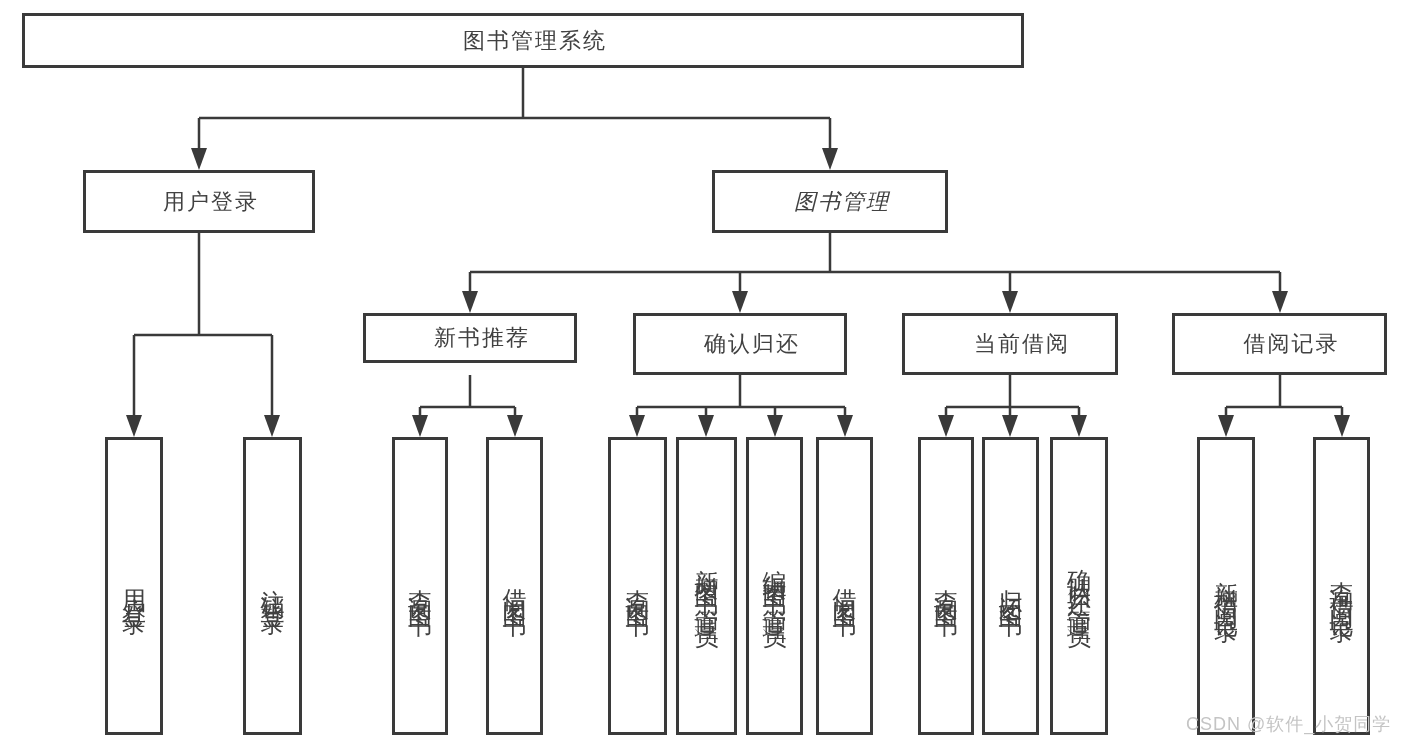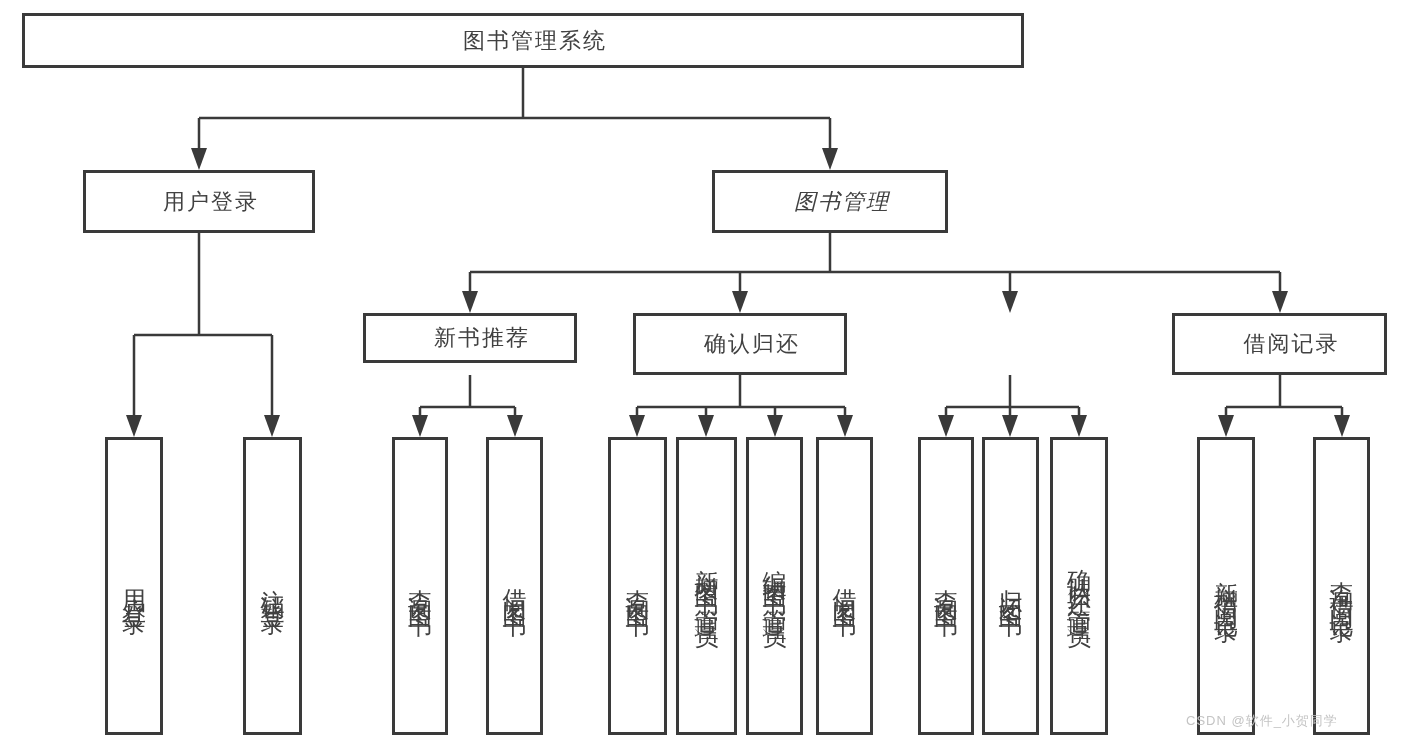--- a/index.html
+++ b/index.html
@@ -5,21 +5,21 @@
   html,body { margin:0; padding:0; background:#ffffff; font-family:"Liberation Sans",sans-serif; }
   .canvas { position:relative; width:1405px; height:747px; background:#ffffff; overflow:hidden; }
   svg.wires { position:absolute; left:0; top:0; width:1405px; height:747px; }
   .node {
     position:absolute; box-sizing:border-box;
     border:3px solid #3a3a3a; background:#ffffff; color:#414141;
     display:flex; align-items:center; justify-content:center;
   }
   .h-node { font-size:22px; letter-spacing:2px; white-space:nowrap;padding-left:24px; }
   .v-node { writing-mode:vertical-rl; font-size:24px; letter-spacing:8px; line-height:1; }
-  .watermark { position:absolute; left:1186px; top:712px; font-size:13px; color:#c4c4c4; letter-spacing:1px; white-space:nowrap; }
+  .watermark { position:absolute; left:1186px; top:712px; font-size:18px; color:#c4c4c4; letter-spacing:1px; white-space:nowrap; }
 </style>
 </head>
 <body>
 
 <div class="canvas">
 
   <svg class="wires" viewBox="0 0 1405 747" xmlns="http://www.w3.org/2000/svg">
     <g stroke="#3a3a3a" stroke-width="2.5" fill="none">
 
       <path d="M523 68 V118 M199 118 H830 M199 118 V152 M830 118 V152"></path>
@@ -59,20 +59,21 @@
     </g>
   </svg>
 
   <div class="node h-node" style="left:22px; top:13px; width:1002px; height:55px;">图书管理系统</div>
 
   <div class="node h-node" style="left:83px; top:170px; width:232px; height:63px;">用户登录</div>
   <div class="node h-node" style="left:712px; top:170px; width:236px; height:63px;font-style:italic;">图书管理</div>
 
   <div class="node h-node" style="left:363px; top:313px; width:214px; height:50px;">新书推荐</div>
   <div class="node h-node" style="left:633px; top:313px; width:214px; height:62px;">确认归还</div>
+  <div class="node h-node" style="left:902px; top:313px; width:216px; height:62px;">当前借阅</div>
   <div class="node h-node" style="left:1172px; top:313px; width:215px; height:62px;">借阅记录</div>
 
   <div class="node v-node" style="left:105px; top:437px; width:58px; height:298px;">用户登录</div>
   <div class="node v-node" style="left:243px; top:437px; width:59px; height:298px;">注销登录</div>
 
   <div class="node v-node" style="left:392px; top:437px; width:56px; height:298px;">查询图书</div>
   <div class="node v-node" style="left:486px; top:437px; width:57px; height:298px;">借阅图书</div>
 
   <div class="node v-node" style="left:608px; top:437px; width:59px; height:298px;">查询图书</div>
   <div class="node v-node" style="left:676px; top:437px; width:61px; height:298px;">新增图书（管理员）</div>

